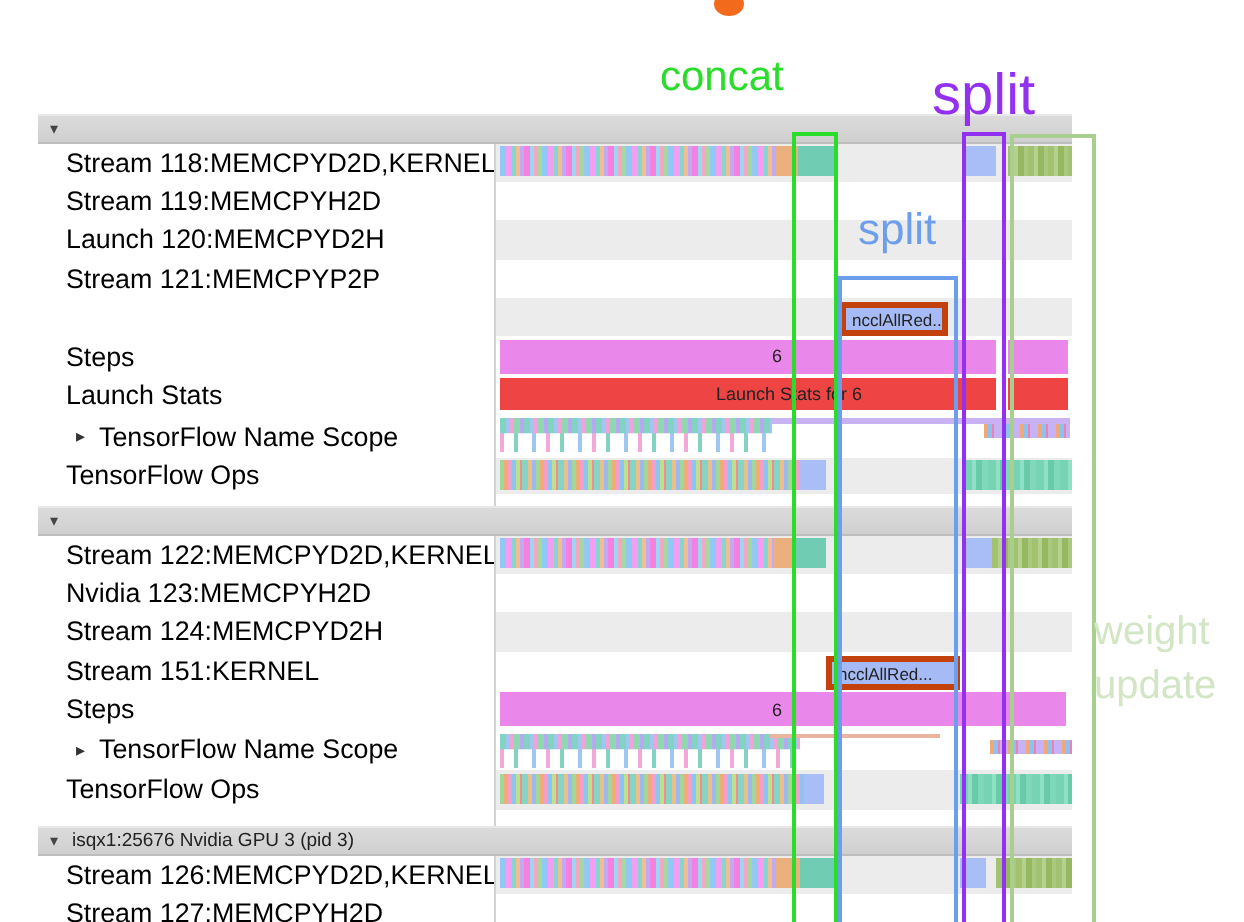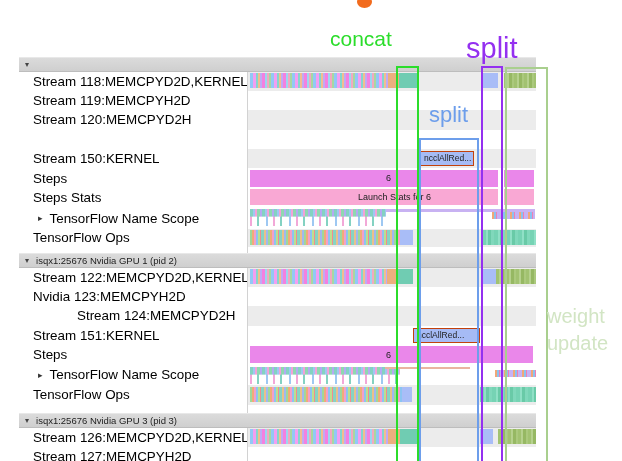--- a/index.html
+++ b/index.html
@@ -22,31 +22,31 @@
   .shade{position:absolute;left:248px;width:288px;background:#ececec;z-index:1;}
   .seg{position:absolute;z-index:2;box-sizing:border-box;}
   .seg-dense{background:repeating-linear-gradient(90deg,#92c8f6 0 3px,#f29ef2 3px 6px,#84d6ce 6px 8px,
       #f2bd90 8px 10px,#c0aaf4 10px 12px,#f480e0 12px 15px,#9cd6f0 15px 17px,#f2a8c0 17px 19px,#a8d8a0 19px 21px);}
   .seg-dense2{background:repeating-linear-gradient(90deg,#9fd89a 0 2px,#f0ac78 2px 4px,#f49fc8 4px 6px,
       #8cc4f2 6px 8px,#bce08e 8px 10px,#f28d8d 10px 11px,#86d4c4 11px 14px,#eac08a 14px 16px,#a0b8f0 16px 18px);}
   .seg-orange{background:#ecaf7e;}
   .seg-teal{background:#70ccb2;}
   .seg-peri{background:#a9bdf7;}
   .seg-magenta{background:#ea87ea;}
-  .seg-tan{background:#f9a8d4;}
+  .seg-tan{background:#ef4444;}
   .seg-olive{background:repeating-linear-gradient(90deg,#a2c271 0 3px,#b6d18e 3px 5px,#96b863 5px 8px,#abc97d 8px 10px);}
   .seg-tealstripe{background:repeating-linear-gradient(90deg,#76d3b4 0 4px,#90e0c6 4px 6px,#69caa7 6px 9px,#80d8bb 9px 12px);}
   .seg-hline{background:#c8b2f2;}
   .seg-hline2{background:#eab4a0;}
   .seg-ticks{background:repeating-linear-gradient(90deg,#f0a878 0 2px,#8ac2f0 2px 4px,#f07fb4 4px 5px,#c6b2f4 5px 9px);}
   .seg-flame{background-image:
       repeating-linear-gradient(90deg,#84d2c2 0 3px,#9ec8f2 3px 5px,#f2a2d8 5px 7px,#8fd8b0 7px 10px,#b4aaf2 10px 12px),
       repeating-linear-gradient(90deg,#f2a8d8 0 2px,rgba(0,0,0,0) 2px 7px,#84d2c2 7px 9px,rgba(0,0,0,0) 9px 16px,#9ec8f2 16px 18px,rgba(0,0,0,0) 18px 23px);
       background-repeat:no-repeat,no-repeat;background-size:100% 45%,100% 100%;background-position:top left,top left;}
-  .seg-ncclblk{background:#a6bbf5;border:1px solid #c2410c;font-size:8.5px;color:#222;
+  .seg-ncclblk{background:#a6bbf5;border:3px solid #c2410c;font-size:8.5px;color:#222;
       padding:1px 0 10px 3px;overflow:hidden;white-space:nowrap;}
   .seg-label{position:absolute;top:50%;transform:translateY(-50%);font-size:9px;color:#222;white-space:nowrap;}
   
   .abox{position:absolute;border:2px solid;background:transparent;z-index:5;}
   #box-concat{left:396px;top:66px;width:19px;height:395px;border-color:#2bdd2b;}
   #box-nccl{left:419px;top:138px;width:56px;height:323px;border-color:#6d9eeb;}
   #box-split{left:481px;top:66px;width:18px;height:395px;border-color:#9430f0;}
   #box-weight{left:505px;top:67px;width:39px;height:394px;border-color:#a9cf8e;}
   .alabel{position:absolute;z-index:6;white-space:pre-line;}
   #lbl-concat{left:330px;top:27px;font-size:21px;color:#2bdd2b;}
@@ -82,36 +82,36 @@
     <div class="seg seg-dense" style="left: 250px; top: 73px; width: 138px; height: 15.4px;"></div>
     <div class="seg seg-orange" style="left: 388px; top: 73px; width: 11px; height: 15.4px;"></div>
     <div class="seg seg-teal" style="left: 399px; top: 73px; width: 19px; height: 15.4px;"></div>
     <div class="seg seg-peri" style="left: 483px; top: 73px; width: 15px; height: 15.4px;"></div>
     <div class="seg seg-olive" style="left: 504px; top: 73px; width: 32px; height: 15.4px;"></div>
     <div class="rlabel" style="top: 90.9px; height: 19.4px;">
       <span>Stream 119:MEMCPYH2D</span>
     </div>
     <div class="shade" style="top: 110.3px; height: 19.4px;"></div>
     <div class="rlabel" style="top: 110.3px; height: 19.4px;">
-      <span>Stream 120:MEMCPYD2H</span>
+      <span>Launch 120:MEMCPYD2H</span>
+    </div>
+    <div class="rlabel" style="top: 129.7px; height: 19.4px;">
+      <span>Stream 121:MEMCPYP2P</span>
     </div>
     <div class="shade" style="top: 149.1px; height: 19.4px;"></div>
-    <div class="rlabel" style="top: 149.1px; height: 19.4px;">
-      <span>Stream 150:KERNEL</span>
-    </div>
     <div class="seg seg-ncclblk" style="left: 420px; top: 151.1px; width: 54px; height: 15px;">ncclAllRed...</div>
     <div class="rlabel" style="top: 168.5px; height: 19.4px;">
       <span>Steps</span>
     </div>
     <div class="seg seg-magenta" style="left: 250px; top: 169.5px; width: 248px; height: 17px;">
       <span class="seg-label" style="left: 136px;">6</span>
     </div>
     <div class="seg seg-magenta" style="left: 504px; top: 169.5px; width: 30px; height: 17px;"></div>
     <div class="rlabel" style="top: 187.9px; height: 19.6px;">
-      <span>Steps Stats</span>
+      <span>Launch Stats</span>
     </div>
     <div class="seg seg-tan" style="left: 250px; top: 189.4px; width: 248px; height: 16px;">
       <span class="seg-label" style="left: 108px;">Launch Stats for 6</span>
     </div>
     <div class="seg seg-tan" style="left: 504px; top: 189.4px; width: 30px; height: 16px;"></div>
     <div class="rlabel ind" style="top: 207.5px; height: 21px;">
       <span class="tri8">▸</span>
       <span>TensorFlow Name Scope</span>
     </div>
     <div class="seg seg-flame" style="left: 250px; top: 208.5px; width: 136px; height: 17px;"></div>
@@ -119,36 +119,35 @@
     <div class="seg seg-ticks" style="left: 492px; top: 212px; width: 43px; height: 7px;"></div>
     <div class="shade" style="top: 228.5px; height: 18.5px;"></div>
     <div class="rlabel" style="top: 228.5px; height: 18.5px;">
       <span>TensorFlow Ops</span>
     </div>
     <div class="seg seg-dense2" style="left: 250px; top: 230px; width: 150px; height: 14.5px;"></div>
     <div class="seg seg-peri" style="left: 400px; top: 230px; width: 13px; height: 14.5px;"></div>
     <div class="seg seg-tealstripe" style="left: 482px; top: 230px; width: 54px; height: 14.5px;"></div>
     <div class="hdr" style="top: 253px; height: 14.5px;">
       <span class="tri">▾</span>
-      <span class="ttl">isqx1:25676 Nvidia GPU 1 (pid 2)</span>
     </div>
     <div class="shade" style="top: 267.5px; height: 19.4px;"></div>
     <div class="rlabel" style="top: 267.5px; height: 19.4px;">
       <span>Stream 122:MEMCPYD2D,KERNEL,MI</span>
     </div>
     <div class="seg seg-dense" style="left: 250px; top: 269px; width: 137px; height: 15.4px;"></div>
     <div class="seg seg-orange" style="left: 387px; top: 269px; width: 10px; height: 15.4px;"></div>
     <div class="seg seg-teal" style="left: 397px; top: 269px; width: 16px; height: 15.4px;"></div>
     <div class="seg seg-peri" style="left: 483px; top: 269px; width: 13px; height: 15.4px;"></div>
     <div class="seg seg-olive" style="left: 496px; top: 269px; width: 40px; height: 15.4px;"></div>
     <div class="rlabel" style="top: 286.9px; height: 19.4px;">
       <span>Nvidia 123:MEMCPYH2D</span>
     </div>
     <div class="shade" style="top: 306.3px; height: 19.4px;"></div>
-    <div class="rlabel" style="top: 306.3px; height: 19.4px; margin-left: 44px;">
+    <div class="rlabel" style="top: 306.3px; height: 19.4px;">
       <span>Stream 124:MEMCPYD2H</span>
     </div>
     <div class="rlabel" style="top: 325.7px; height: 19.4px;">
       <span>Stream 151:KERNEL</span>
     </div>
     <div class="seg seg-ncclblk" style="left: 413px; top: 327.7px; width: 67px; height: 15px;">ncclAllRed...</div>
     <div class="rlabel" style="top: 345.1px; height: 19.4px;">
       <span>Steps</span>
     </div>
     <div class="seg seg-magenta" style="left: 250px; top: 346.1px; width: 283px; height: 17px;">

